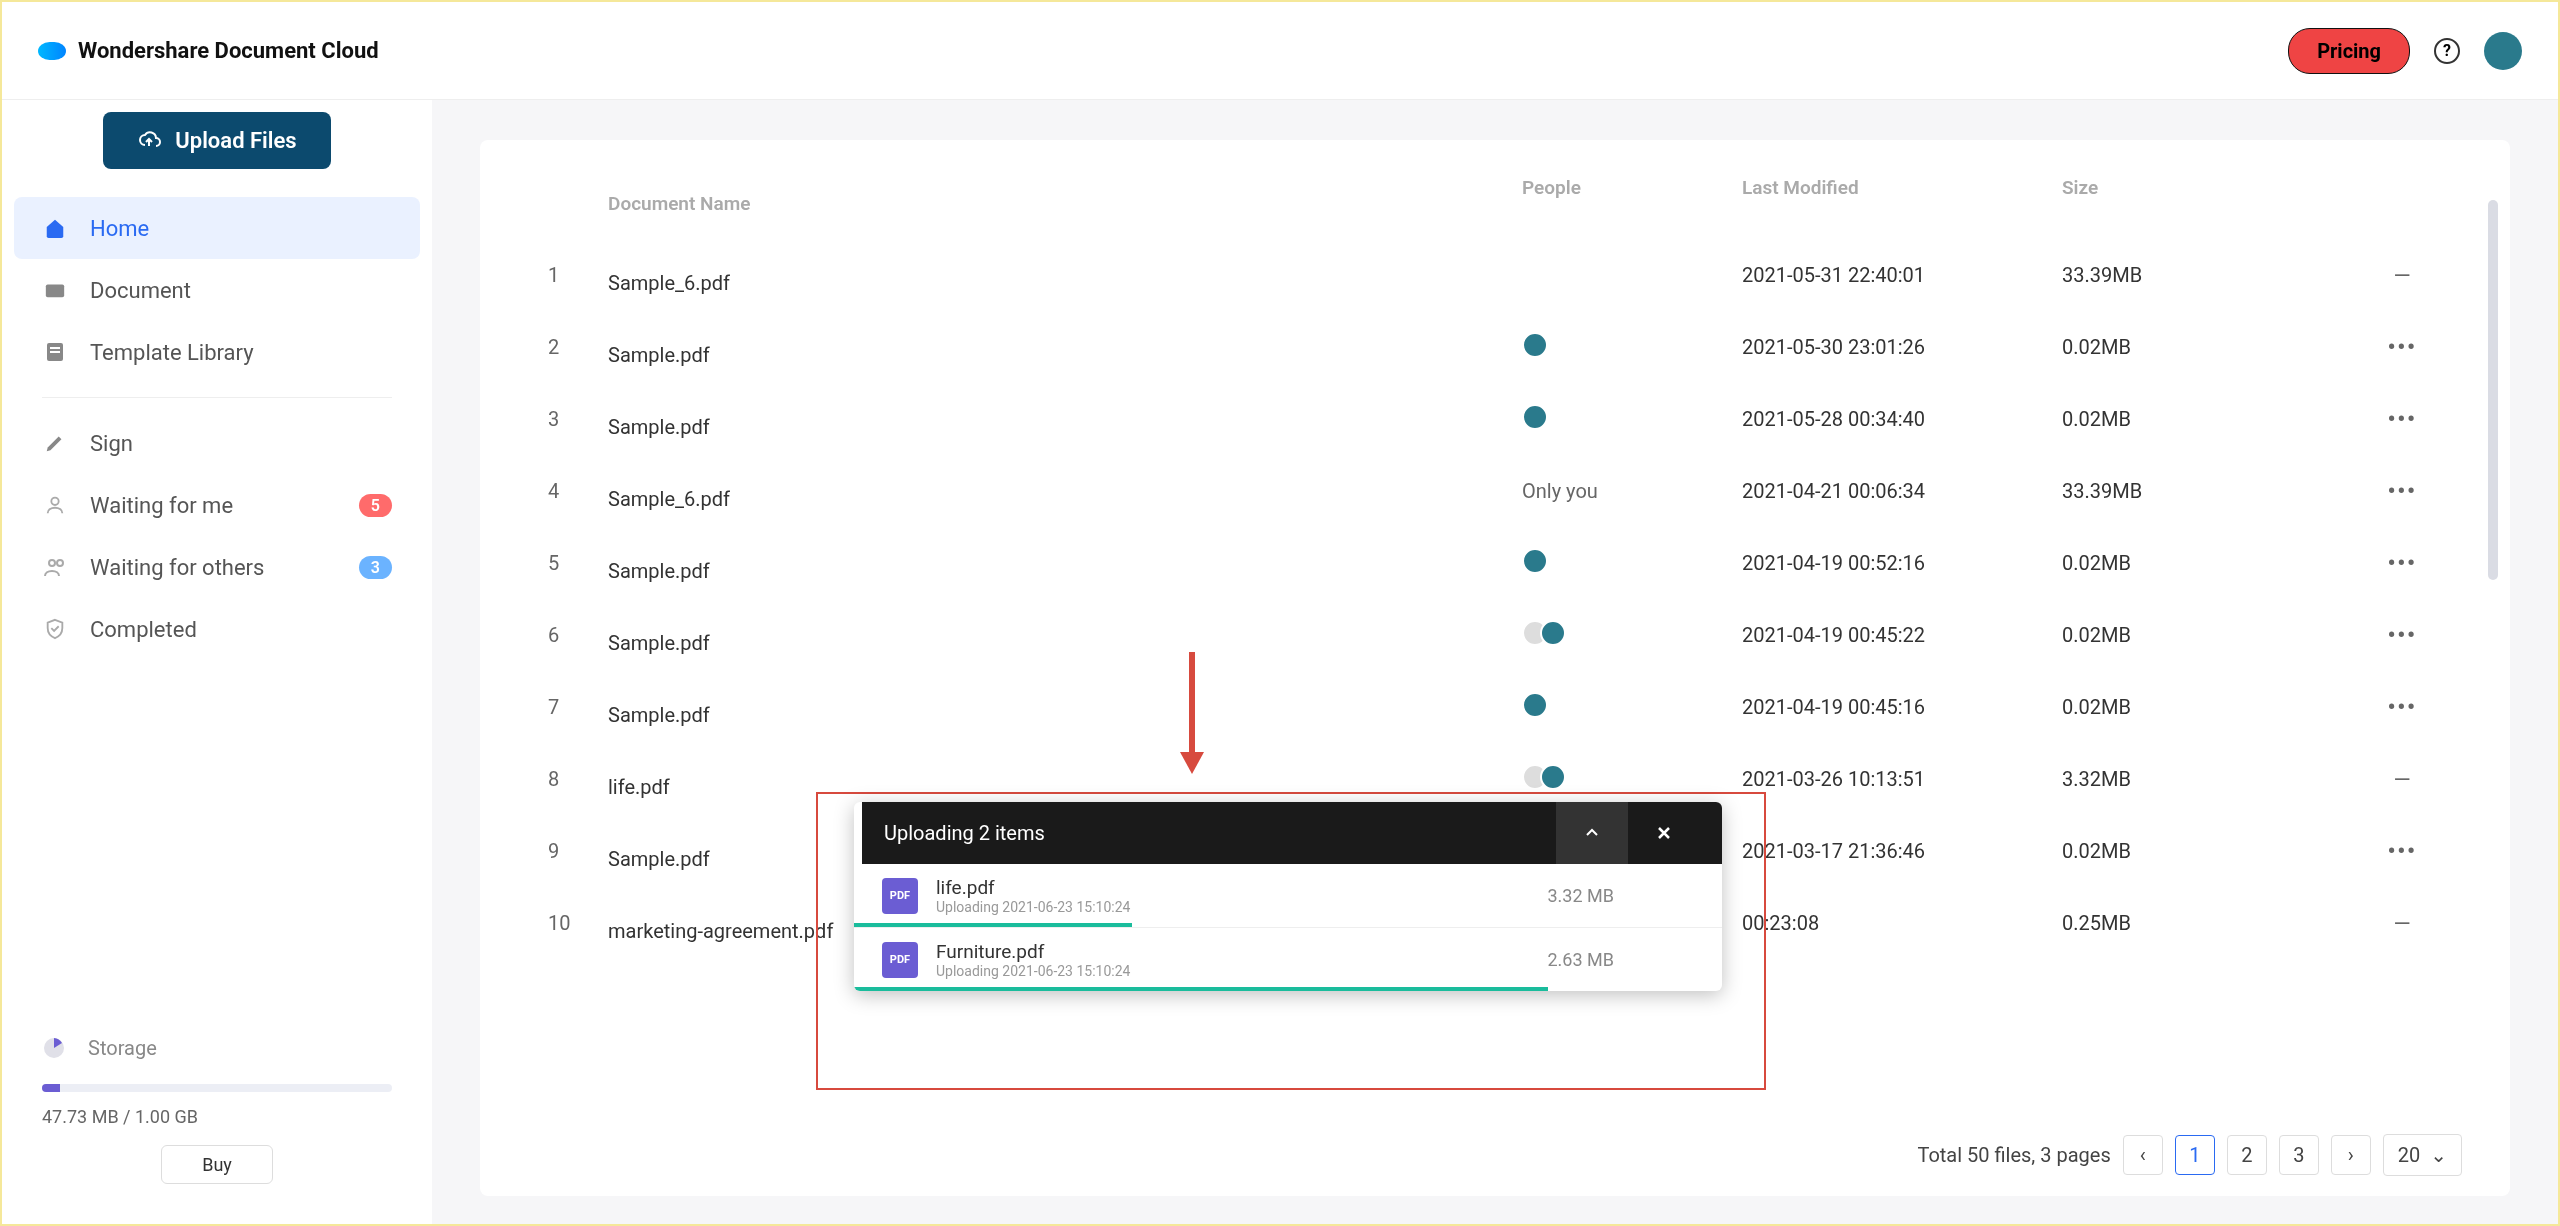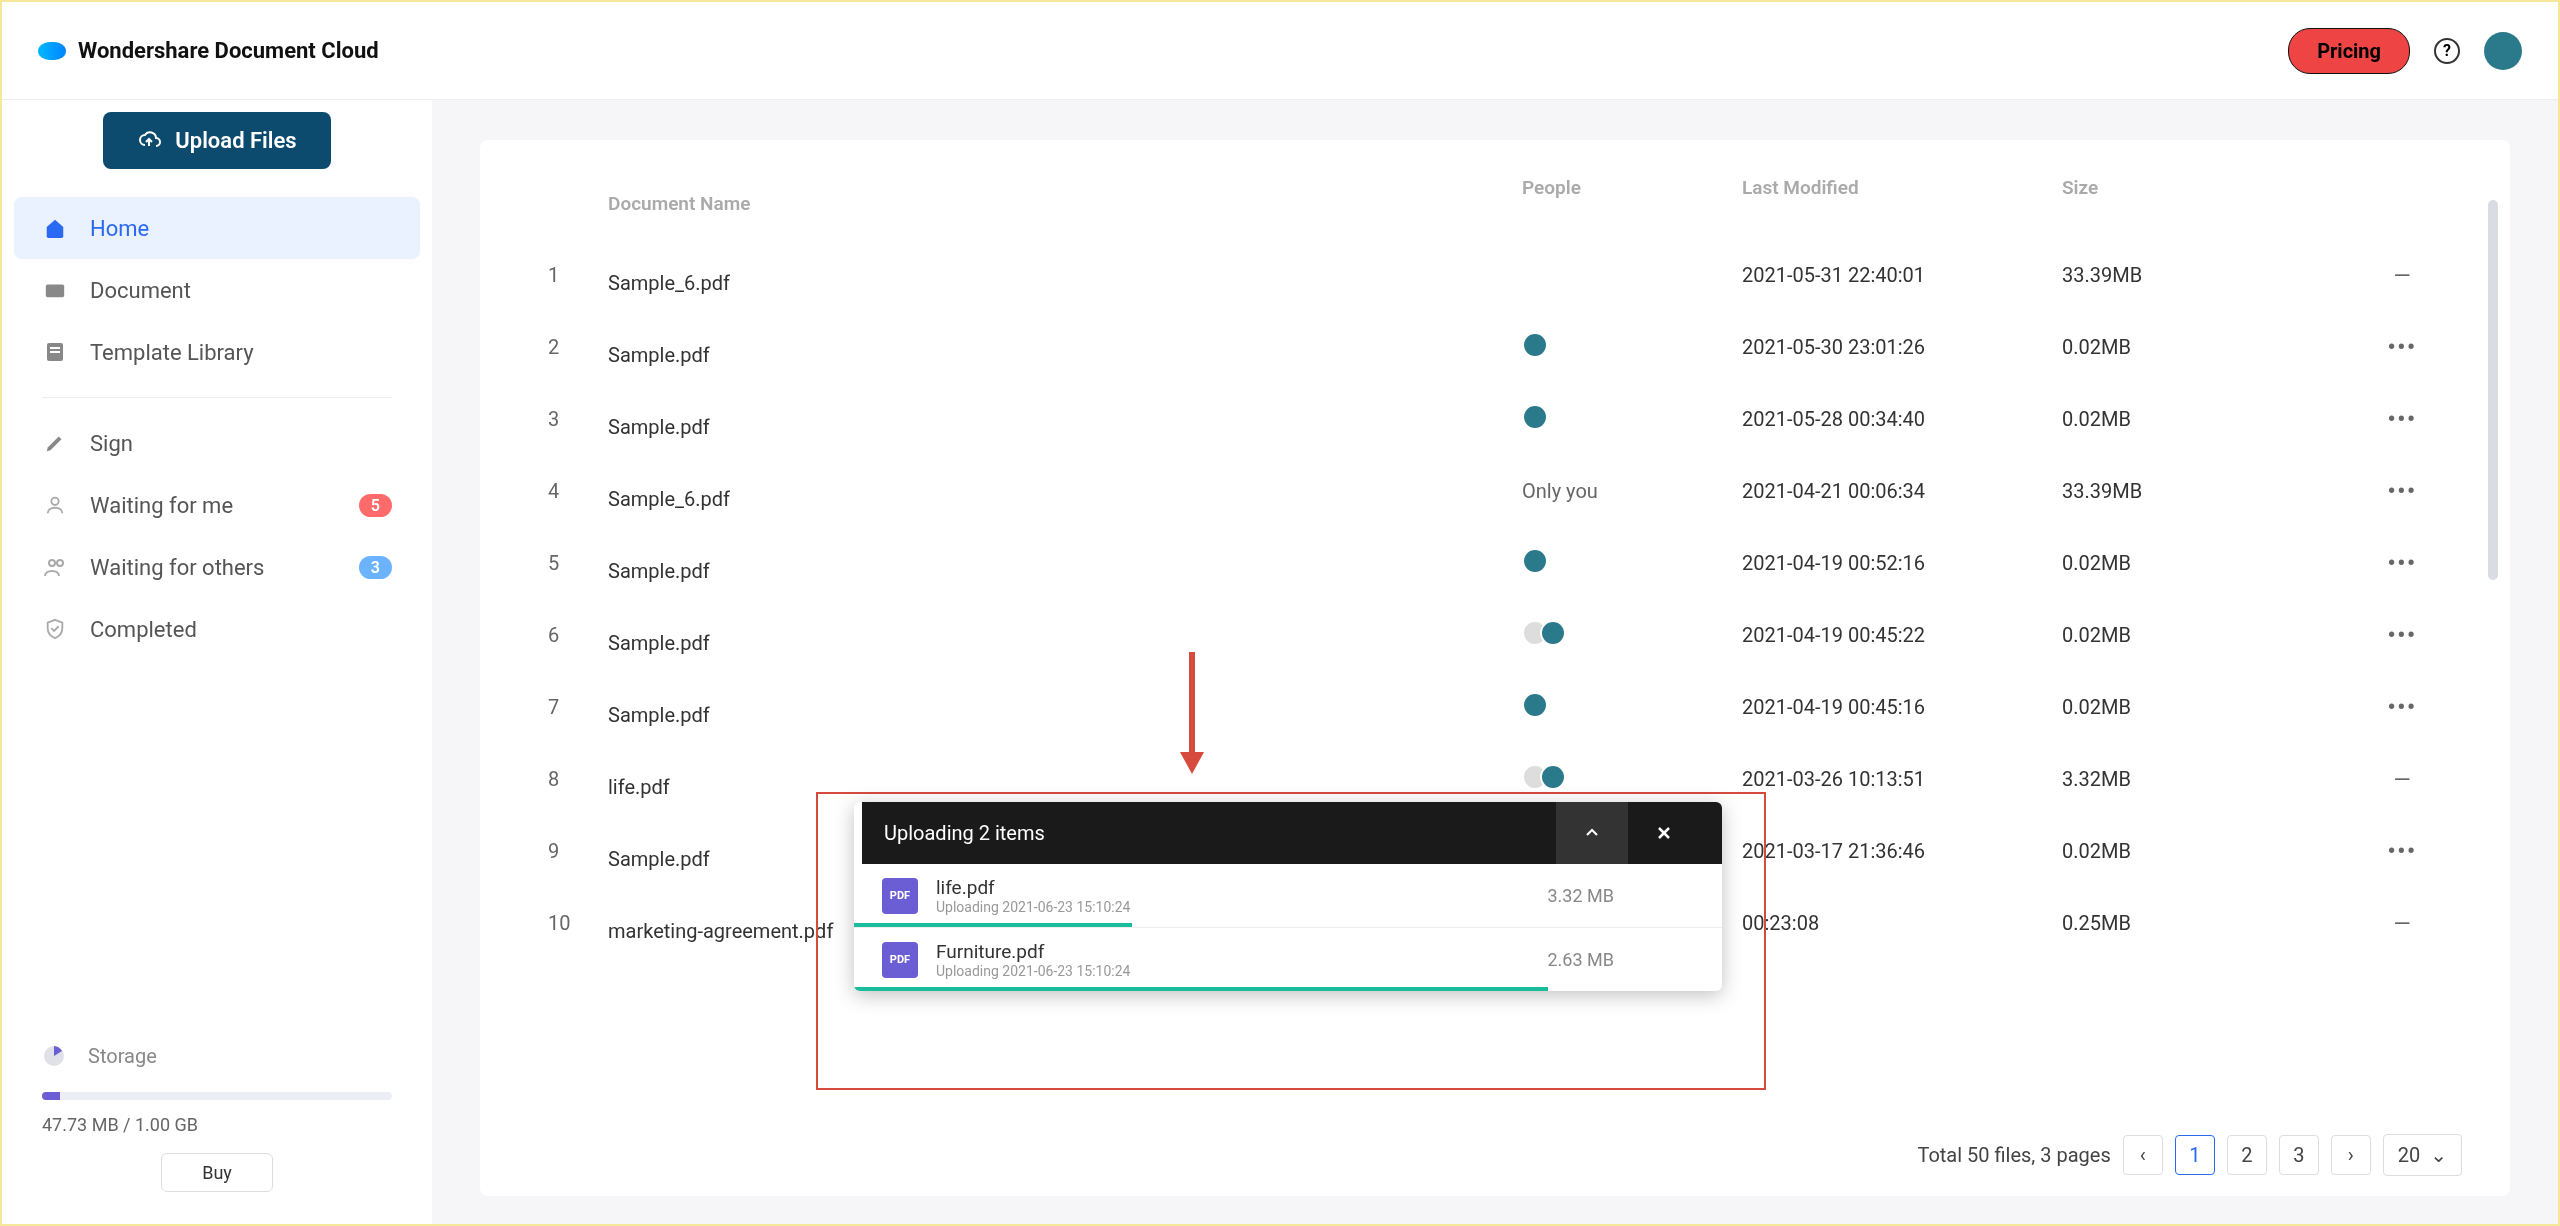--- a/index.html
+++ b/index.html
@@ -21,21 +21,21 @@
 .nav-item .icon { width: 26px; height: 26px; display: flex; align-items: center; justify-content: center; }
 .nav-divider { height: 1px; background: #eee; margin: 14px 40px; }
 .badge { padding: 2px 12px; border-radius: 12px; font-size: 16px; font-weight: 600; margin-left: auto; }
 .badge.red { background: #ff6b6b; color: #fff; }
 .badge.blue { background: #6bb3ff; color: #fff; }
 .storage { margin-top: auto; padding: 20px 40px; }
 .storage-head { display: flex; align-items: center; gap: 22px; margin-bottom: 24px; color: #888; font-size: 20px; }
 .storage-bar { height: 8px; background: #eceef5; border-radius: 4px; overflow: hidden; margin-bottom: 14px; }
 .storage-fill { height: 100%; width: 5%; background: #6b5dd3; }
 .storage-text { font-size: 18px; color: #666; margin-bottom: 18px; }
-.buy-btn { display: block; padding: 8px 40px; border: 1px solid #ddd; border-radius: 6px; background: #fff; font-size: 18px; cursor: pointer; color: #333; margin: 0 auto; }
+.buy-btn { display: block; padding: 8px 40px; border: 1px solid #ddd; border-radius: 6px; background: #fff; font-size: 18px; cursor: pointer; color: #333; margin: 8px auto; }
 
 .content { flex: 1; background: #f6f6f8; padding: 40px 48px 28px; display: flex; flex-direction: column; }
 .card { background: #fff; border-radius: 8px; flex: 1; padding: 36px 48px 20px; position: relative; display: flex; flex-direction: column; }
 .thead { display: flex; color: #aaa; font-size: 19px; font-weight: 600; padding: 0 20px 24px; }
 .col-idx { width: 60px; }
 .col-name { flex: 1; margin-top: 16px; }
 .col-people { width: 220px; }
 .col-date { width: 320px; }
 .col-size { width: 300px; }
 .col-act { width: 80px; text-align: center; }

